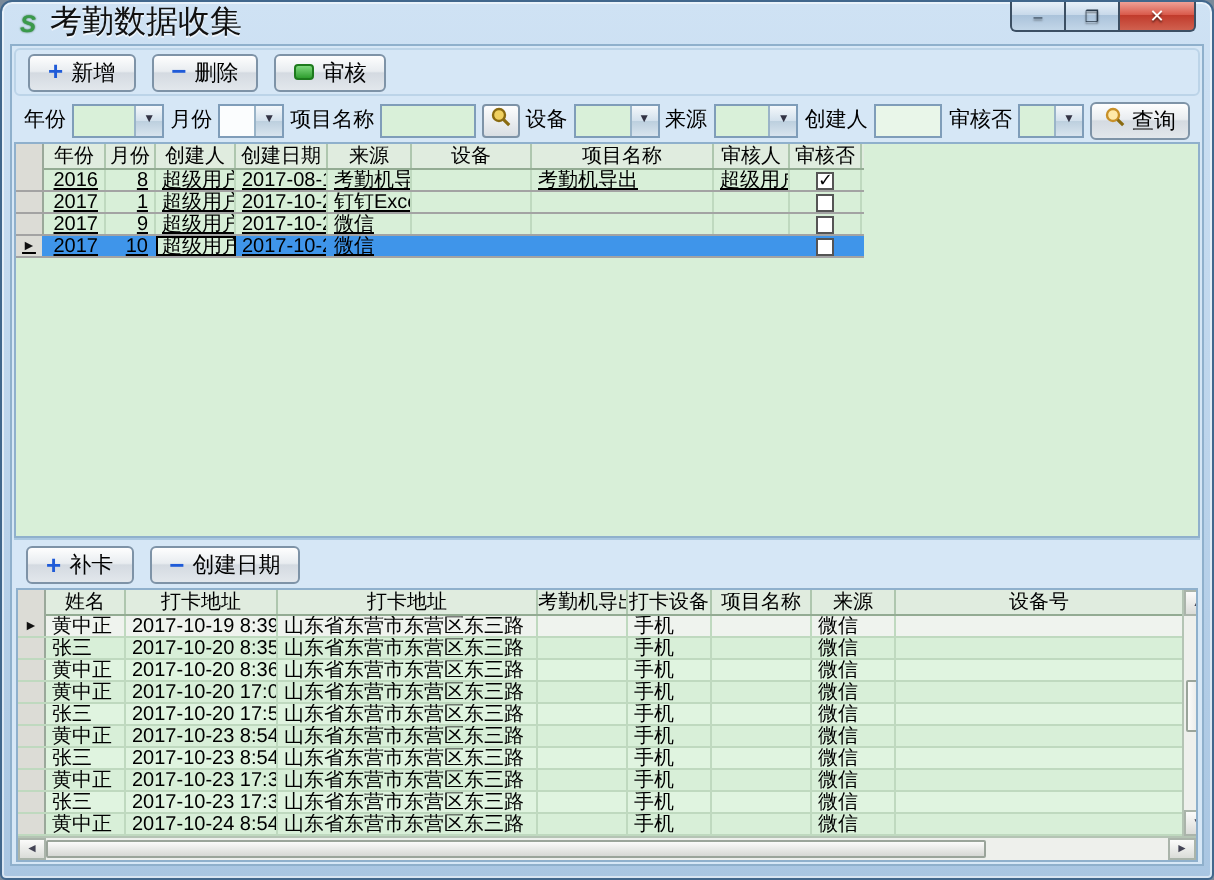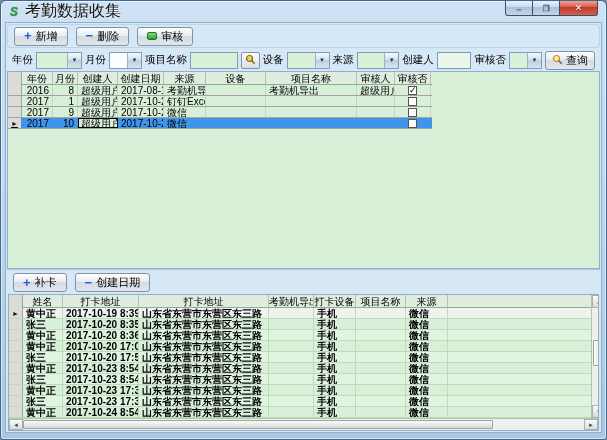--- a/index.html
+++ b/index.html
@@ -59,21 +59,21 @@
 
   
   .lower { flex:0 0 160px; border-top:1px solid #aac8e0; display:flex; flex-direction:column; background:#d6e7f6; padding:1px 1px 0; }
   .toolbar2 { height:23px; flex:0 0 23px; display:flex; align-items:center; gap:8px; padding:0 5px; }
   .grid2wrap { flex:1 1 auto; display:flex; flex-direction:column; }
   .g2main { flex:1 1 auto; display:flex; overflow:hidden; }
   .g2table { width:582px; flex:0 0 582px; }
   .c2-ind{width:14px;flex:0 0 14px}.c2-name{width:40px;flex:0 0 40px}.c2-time{width:76px;flex:0 0 76px}
   .c2-addr{width:130px;flex:0 0 130px}.c2-field{width:45px;flex:0 0 45px}.c2-pdev{width:42px;flex:0 0 42px}
   .c2-proj{width:50px;flex:0 0 50px}.c2-src{width:42px;flex:0 0 42px}.c2-devno{width:143px;flex:1 1 auto;border-right:none}
-  .g2row { display:flex; height:11px; border-bottom:1px solid #bfd9bf; background:#d8efd8;font-weight:bold; }
+  .g2row { display:flex; height:11px; border-bottom:1px solid #bfd9bf; background:#d8efd8; }
   .g2row.alt { background:#e0f4e0; }
   .g2row.cur { background:#eff3ee; }
 
   
   .vscroll { width:15px; flex:0 0 15px; background:#eef0ec; border-left:1px solid #b4c4b4; display:flex; flex-direction:column; }
   .hscroll { height:12px; flex:0 0 12px; background:#eef0ec; border-top:1px solid #b4c4b4; display:flex; align-items:stretch; }
   .sbtn { background:linear-gradient(#fbfbfa,#dadcd8); border:1px solid #aab4aa; color:#445; font-size:6px; display:flex; align-items:center; justify-content:center; }
   .vscroll .sbtn { height:13px; }
   .hscroll .sbtn { width:14px; }
   .vthumb { height:26px; margin:32px 1px 0; background:linear-gradient(90deg,#fbfbfa,#d6d8d4); border:1px solid #9aa49a; border-radius:1px; }
@@ -252,20 +252,21 @@
           <div class="g2table">
             <div class="ghead">
               <div class="hcell indcell c2-ind"></div>
               <div class="hcell c2-name">姓名</div>
               <div class="hcell c2-time">打卡地址</div>
               <div class="hcell c2-addr">打卡地址</div>
               <div class="hcell c2-field">考勤机导出</div>
               <div class="hcell c2-pdev">打卡设备</div>
               <div class="hcell c2-proj">项目名称</div>
               <div class="hcell c2-src">来源</div>
+              <div class="hcell c2-devno">设备号</div>
             </div>
             <div class="g2row cur">
               <div class="cell indcell c2-ind">►</div>
               <div class="cell c2-name">黄中正</div>
               <div class="cell c2-time">2017-10-19 8:39:</div>
               <div class="cell c2-addr">山东省东营市东营区东三路</div>
               <div class="cell c2-field"></div>
               <div class="cell c2-pdev">手机</div>
               <div class="cell c2-proj"></div>
               <div class="cell c2-src">微信</div>

